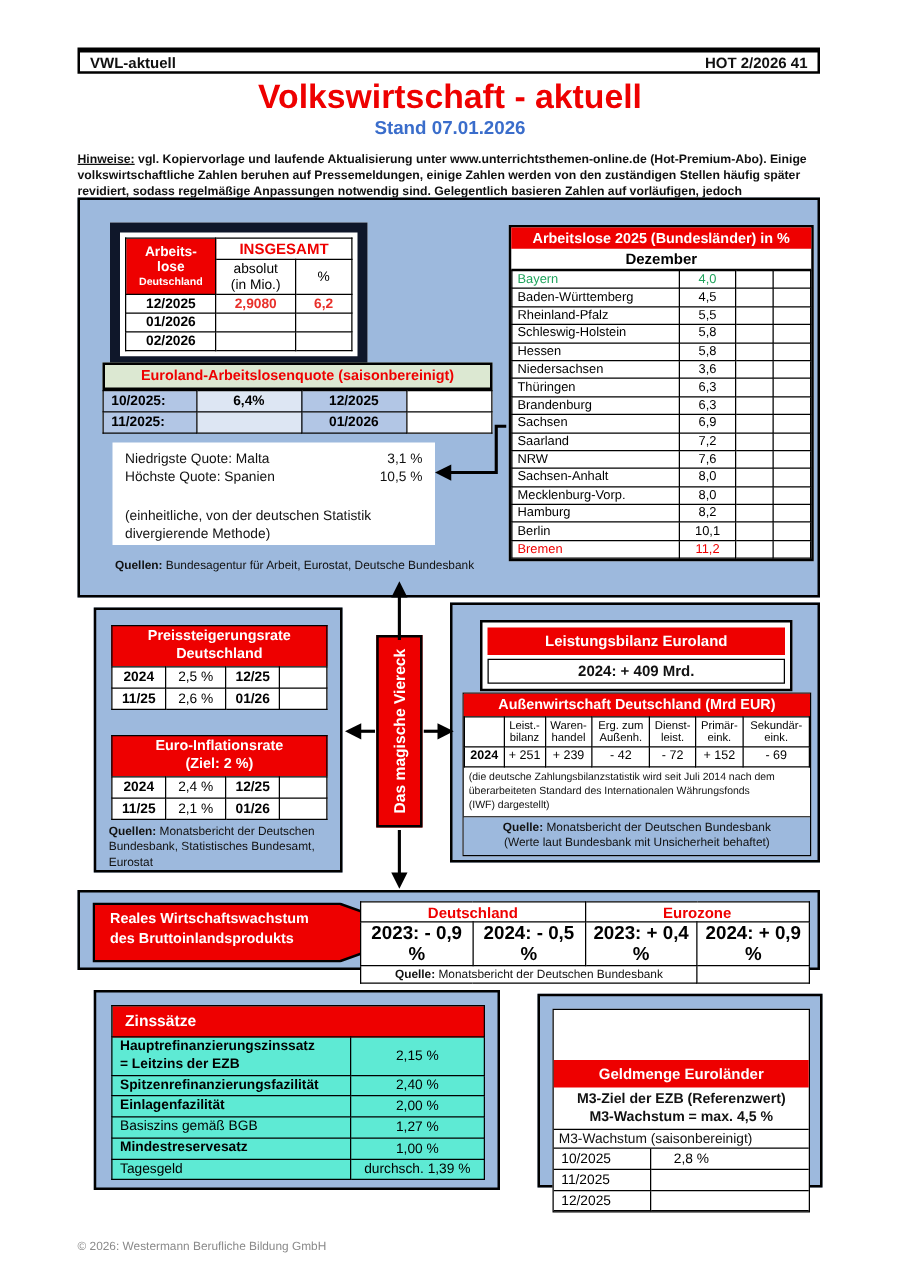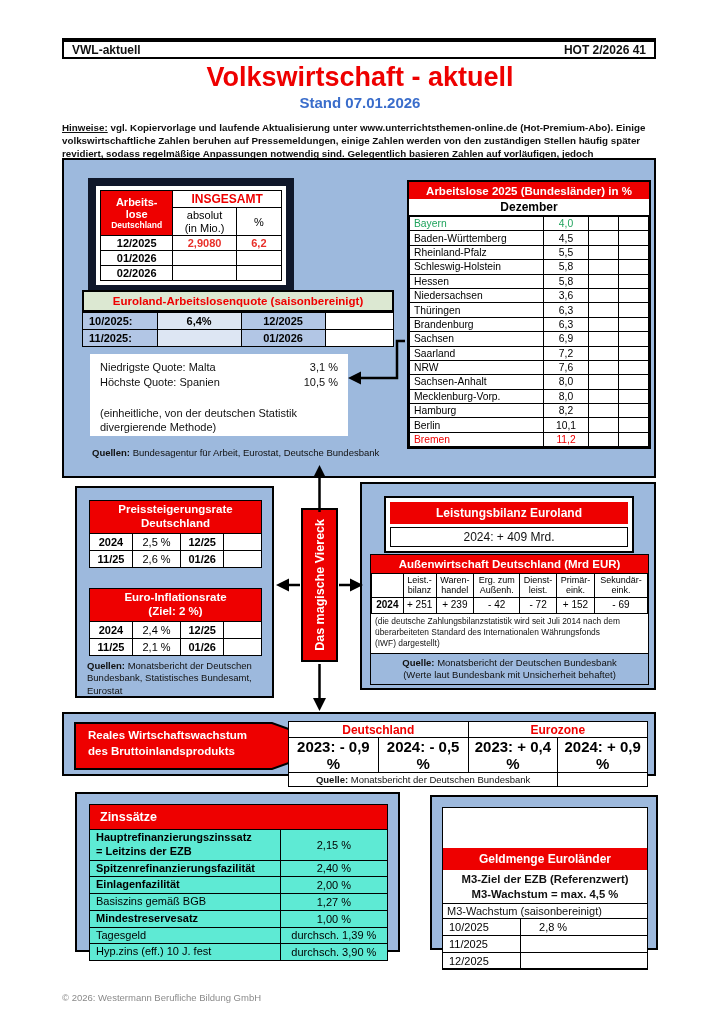--- a/index.html
+++ b/index.html
@@ -95,21 +95,21 @@
   #viereck { position:absolute; left:301px; top:508px; width:37px; height:154px;
     background:#ee0000; border:2px solid #000; display:flex; align-items:center; justify-content:center; }
   #viereck span { writing-mode:vertical-rl; transform:rotate(180deg); color:#fff;
     font-weight:bold; font-size:12.5px; white-space:nowrap; }
 
   
   #lb-box { position:absolute; left:22px; top:12px; width:250px; background:#fff;
     border:2px solid #000; padding:4px; }
   .lb-head { background:#ee0000; color:#fff; font-weight:bold; font-size:12px;
     text-align:center; padding:4px 0; }
-  .lb-val { border:1.5px solid #000; margin-top:3px; font-weight:normal; font-size:12px;
+  .lb-val { border:1.5px solid #000; margin-top:3px; font-weight:bold; font-size:12px;
     text-align:center; padding:2px 0; color:#111; }
   #aw-box { position:absolute; left:8px; top:70px; width:279px; background:#fff;
     border:1.5px solid #000; }
   .aw-head { background:#ee0000; color:#fff; font-weight:bold; font-size:11.5px;
     text-align:center; padding:3px 0; }
   .aw { width:100%; }
   .aw td { font-size:9px; text-align:center; line-height:1.15; padding:1px 0; border:1px solid #000; }
   .aw .first { width:11.5%; }
   .aw .yr { font-weight:bold; font-size:10px; }
   .aw .dval { font-size:10px; height:16px; }
@@ -486,24 +486,20 @@
             <td class="zv">1,27 %</td>
           </tr>
       <tr class="b">
             <td class="zl">Mindestreservesatz</td>
             <td class="zv">1,00 %</td>
           </tr>
       <tr>
             <td class="zl">Tagesgeld</td>
             <td class="zv">durchsch. 1,39 %</td>
           </tr>
-      <tr>
-            <td class="zl">Hyp.zins (eff.) 10 J. fest</td>
-            <td class="zv">durchsch. 3,90 %</td>
-          </tr>
     </tbody>
       </table>
   </div>
 
   <div class="panel" id="panel6">
     <div id="geld-box">
       <div class="g-head">Geldmenge Euroländer</div>
       <div class="g-sub pre">M3-Ziel der EZB (Referenzwert)
 M3-Wachstum = max. 4,5 %</div>
       <div class="g-m3">M3-Wachstum (saisonbereinigt)</div>

